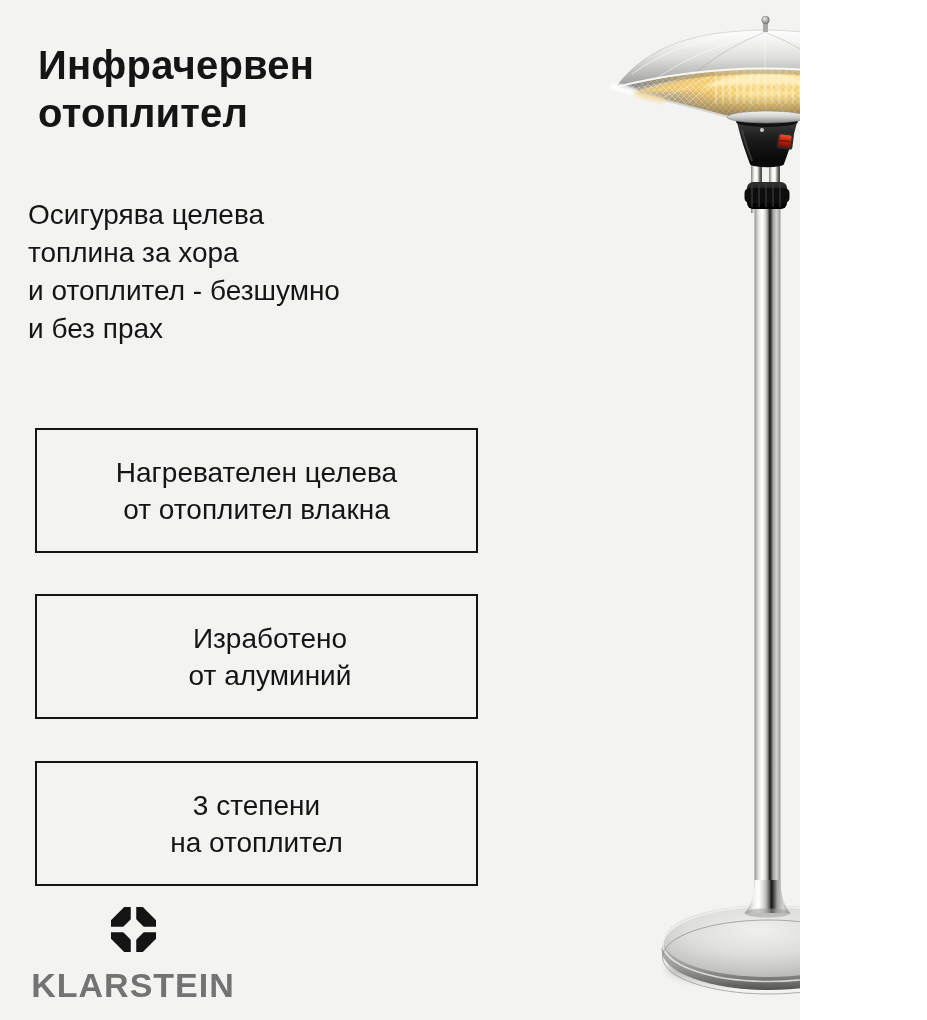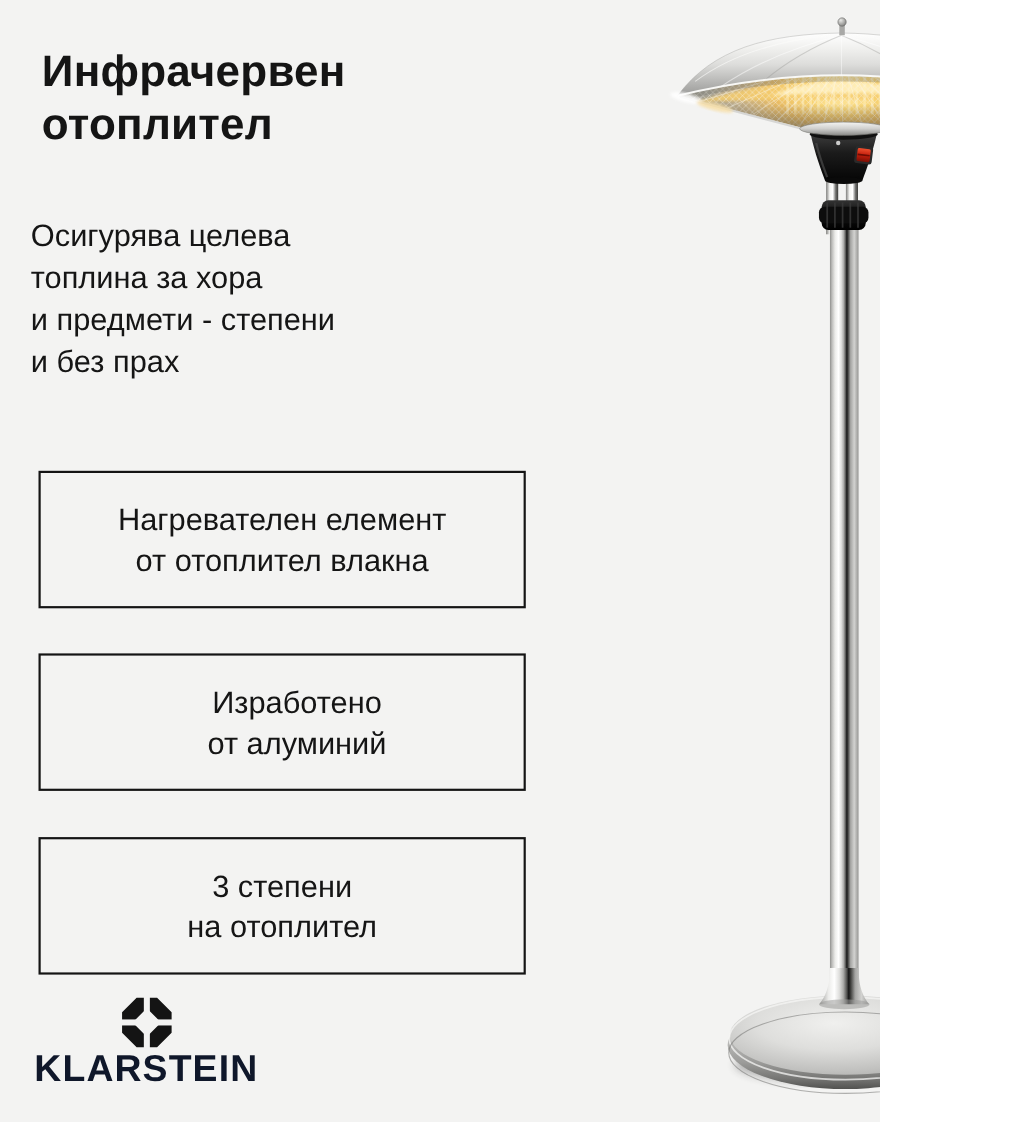--- a/index.html
+++ b/index.html
@@ -31,22 +31,23 @@
   }
   .feature-box.b1 { top:428px; }
   .feature-box.b2 { top:594px;padding-left:27px; }
   .feature-box.b3 { top:761px; }
   .brand {
     position:absolute; left:35px; top:906px; width:196px;
     display:flex; flex-direction:column; align-items:center;
   }
   .brand-icon { width:47px; height:47px; display:block; }
   .brand-name {
+    margin-top:13px;
     font-size:34px; font-weight:700; letter-spacing:1px;
-    color:#0f172a; white-space:nowrap;
+    color:#737373; white-space:nowrap;
   }
   .product-photo { position:absolute; left:0; top:0; width:927px; height:1020px; }
   .product-photo svg { display:block; }
 </style>
 </head>
 <body>
 
 <div class="canvas">
 
   <div class="product-photo">
@@ -270,26 +271,26 @@
   </div>
 
   <h1 class="page-title">
     <div>Инфрачервен</div>
     <div>отоплител</div>
   </h1>
 
   <div class="description">
     <div>Осигурява целева</div>
     <div>топлина за хора</div>
-    <div>и предмети - степени</div>
+    <div>и отоплител - безшумно</div>
     <div>и без прах</div>
   </div>
 
   <div class="feature-box b1">
-    <div>Нагревателен елемент</div>
+    <div>Нагревателен целева</div>
     <div>от отоплител влакна</div>
   </div>
 
   <div class="feature-box b2">
     <div>Изработено</div>
     <div>от алуминий</div>
   </div>
 
   <div class="feature-box b3">
     <div>3 степени</div>

